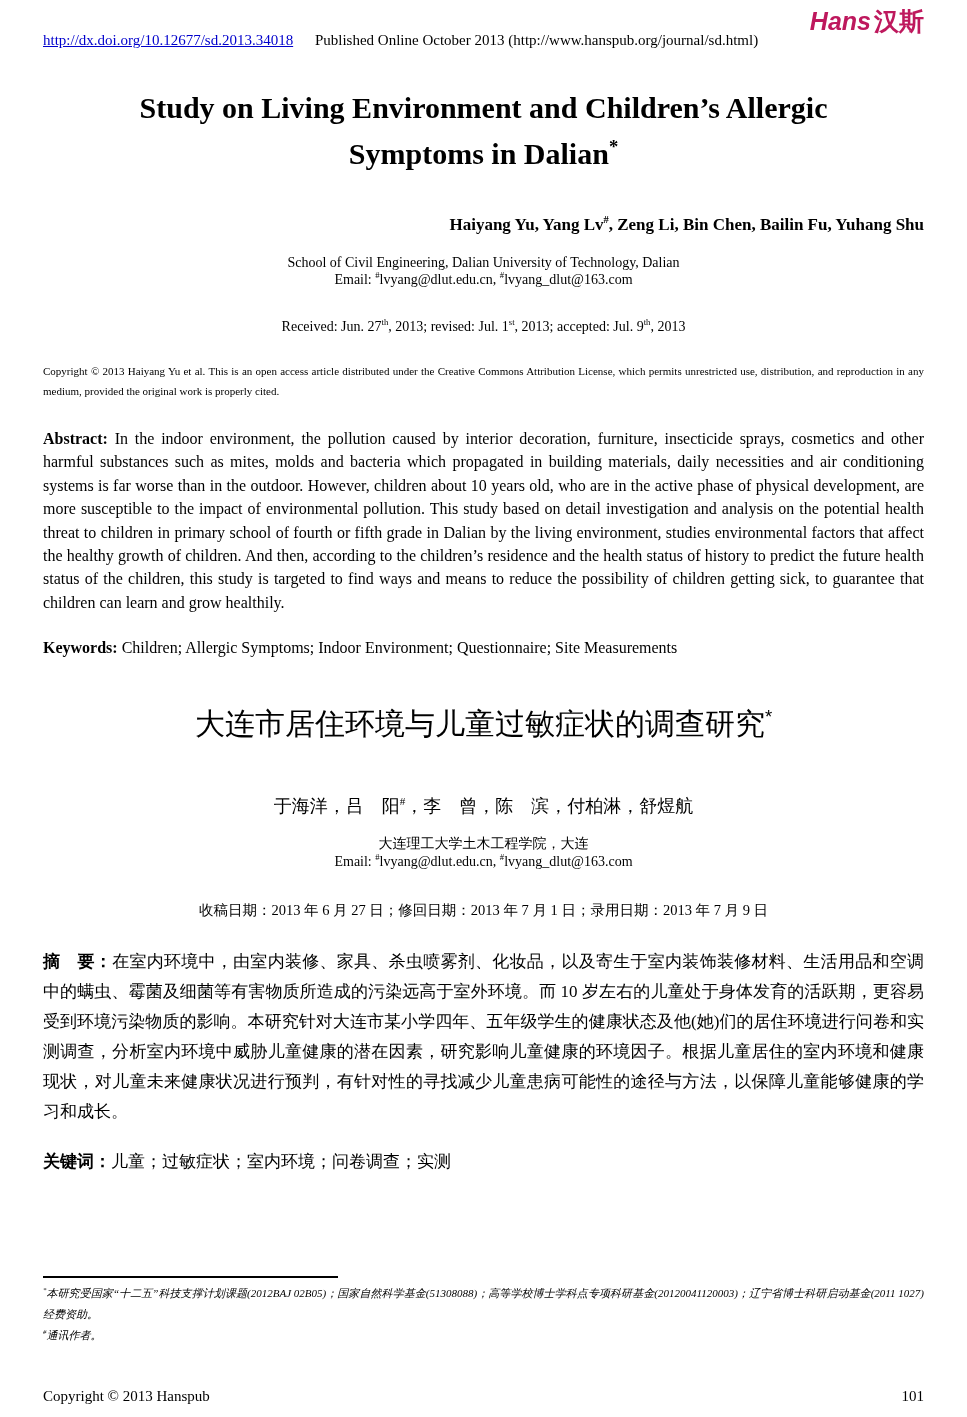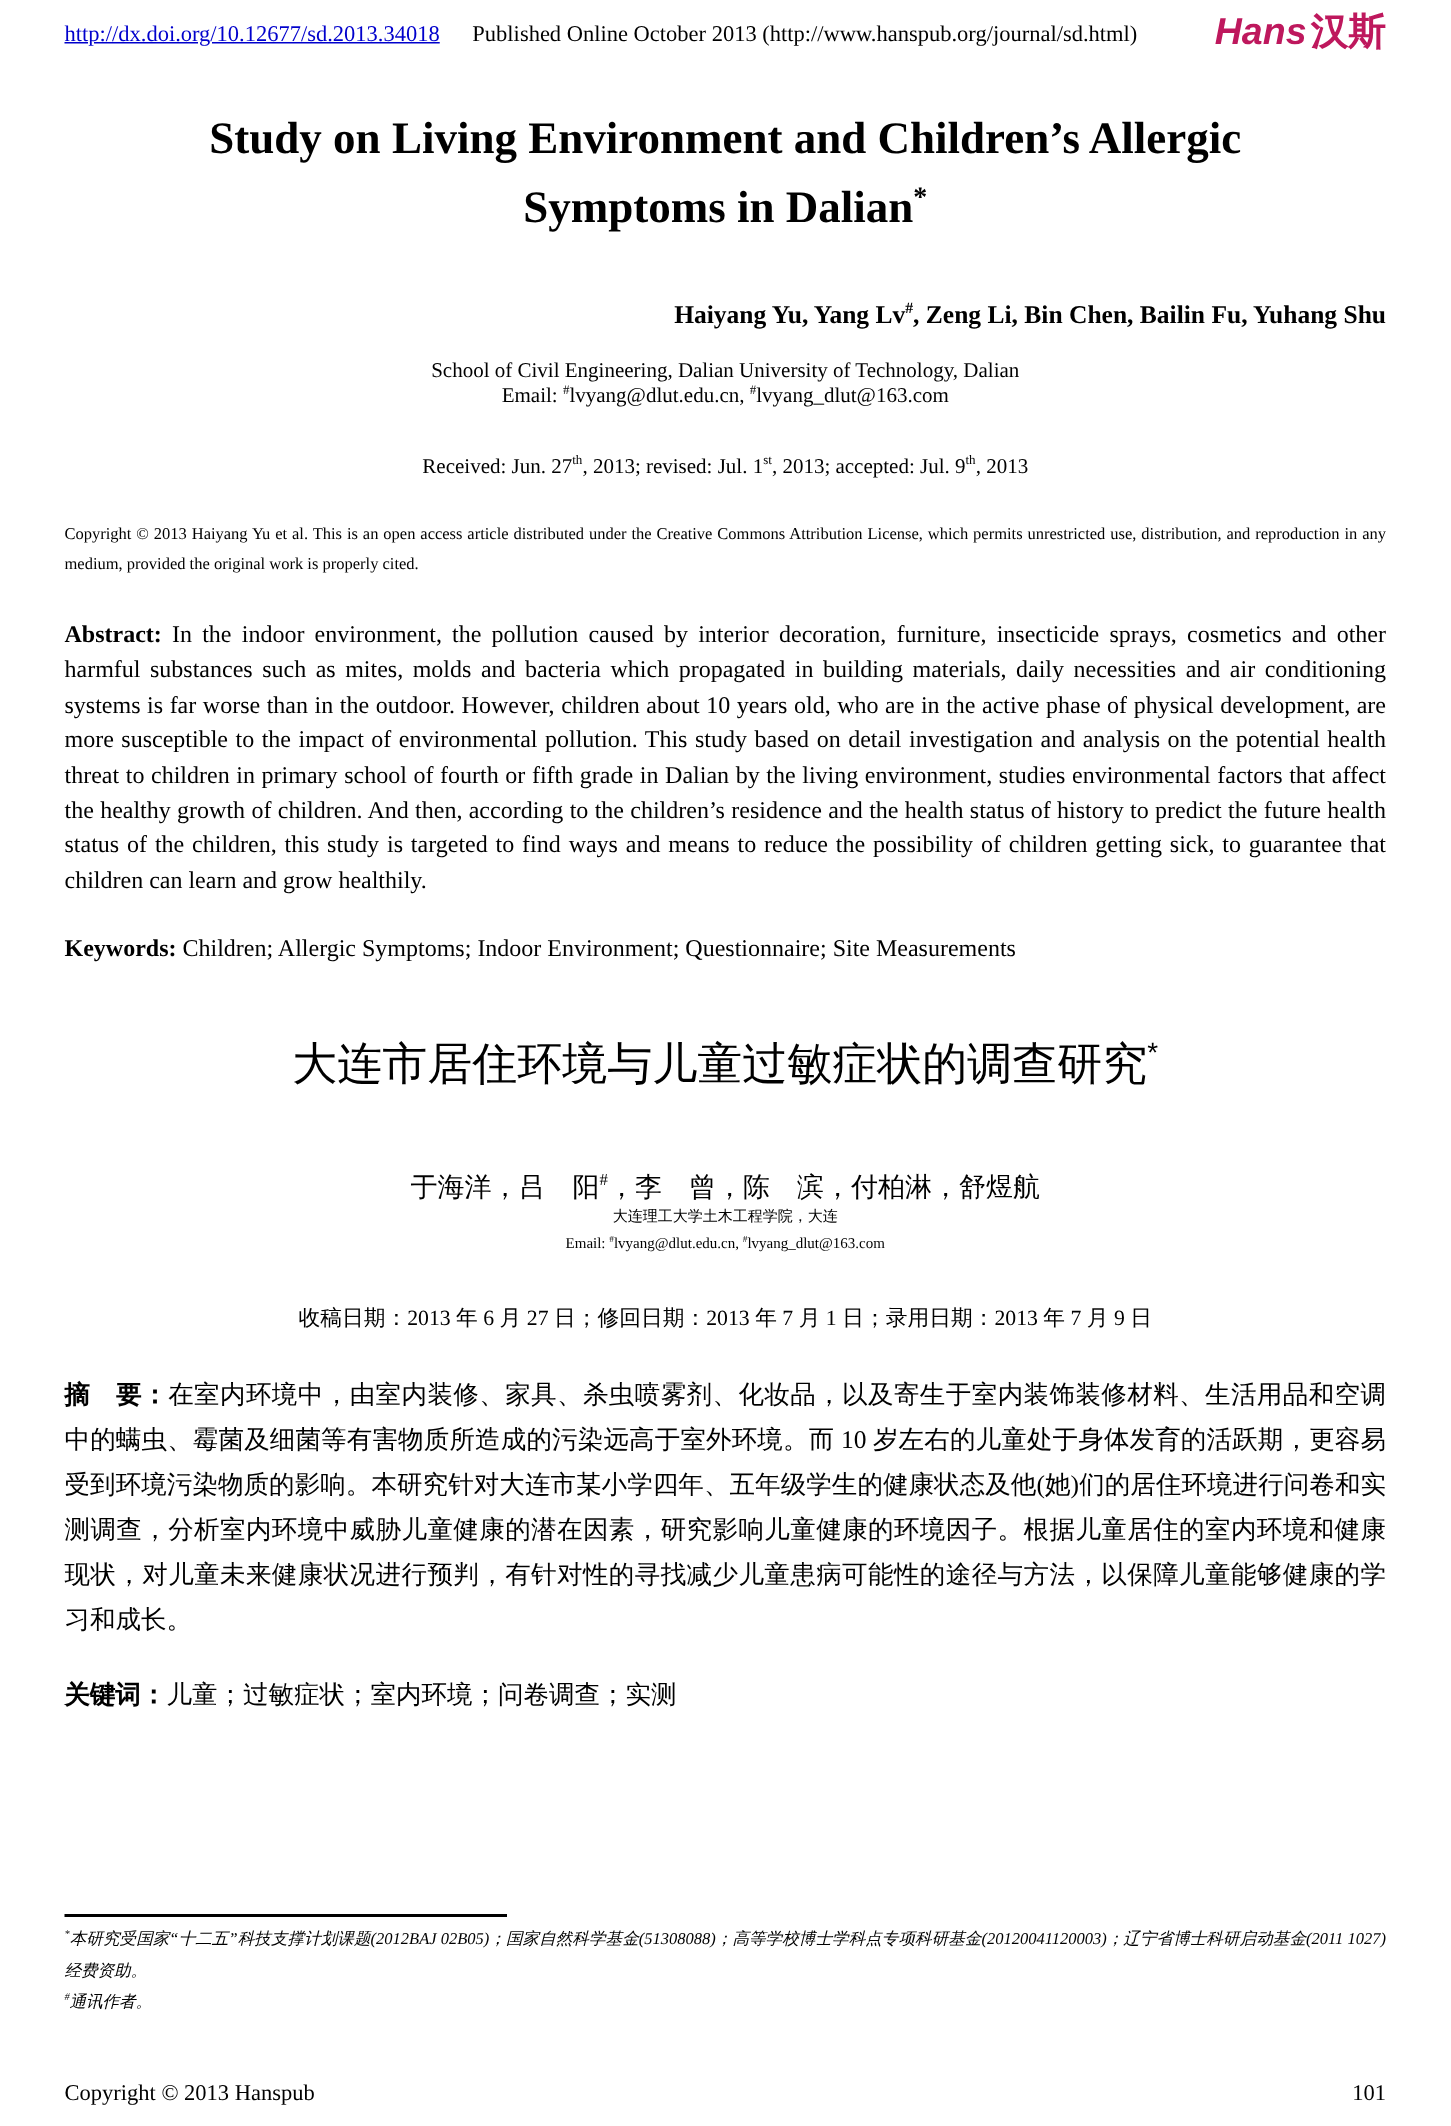--- a/index.html
+++ b/index.html
@@ -11,41 +11,41 @@
     color:#000;
     display:flex; flex-direction:column;
     overflow:hidden;
   }
   sup { font-size:62%; vertical-align:super; line-height:0; }
 
   
   .jheader { display:flex; justify-content:space-between; align-items:flex-start; }
   .h-line1 { font-size:15px; font-weight:bold; }
   .jt-en { font-style:italic; }
-  .h-line2 { margin-top:8px; font-size:15px; }
+  .h-line2 { margin-top:25px; font-size:15px; }
   .doi-link { color:#0000cc; text-decoration:underline; cursor:pointer; }
   .pub { margin-left:18px; }
   .logo { font-family:"Liberation Sans", sans-serif; font-weight:bold; font-size:25px; white-space:nowrap; line-height:1; margin-top:2px; }
   .logo-hans { color:#be185d; font-style:italic; }
   .logo-zh { color:#be185d; margin-left:3px; }
 
   
   .title-en { text-align:center; font-size:30px; font-weight:bold; line-height:46px; margin:36px auto 0; max-width:790px; }
   .authors-en { text-align:right; font-weight:bold; font-size:17px; margin-top:38px; }
   .affil { text-align:center; font-size:14px; margin-top:19px; line-height:17px; }
   .received { text-align:center; font-size:14px; margin-top:31px; }
   .copyright { font-size:11px; line-height:19.5px; margin-top:27px; text-align:justify; }
   .abstract { font-size:16px; line-height:23.4px; margin-top:26px; text-align:justify; }
   .keywords { font-size:16px; margin-top:25px; }
   .blabel { font-weight:bold; }
 
   
   .title-zh { text-align:center; font-size:30px; font-weight:normal; margin-top:47px; font-family:"Liberation Sans", sans-serif; }
   .authors-zh { text-align:center; font-size:18px; margin-top:49px; }
-  .affil-zh { text-align:center; font-size:10px; line-height:18px; }
+  .affil-zh { text-align:center; font-size:14px; margin-top:17px; line-height:18px; }
   .dates-zh { text-align:center; font-size:14.5px; margin-top:30px; }
   .abstract-zh { font-size:17px; line-height:30px; margin-top:27px; text-align:justify; }
   .abstract-zh .blabel, .keywords-zh .blabel { font-family:"Liberation Sans", sans-serif; }
   .keywords-zh { font-size:17px; margin-top:23px; }
 
   
   .footnote-block { margin-top:auto; }
   .fn-rule { width:295px; border:0; border-top:2px solid #000; margin:0 0 5px 0; }
   .footnote { font-size:11px; line-height:21px; text-align:justify;font-style:italic; }
   .pfooter { display:flex; justify-content:space-between; font-size:15px; margin-top:42px; padding-bottom:2px; }

